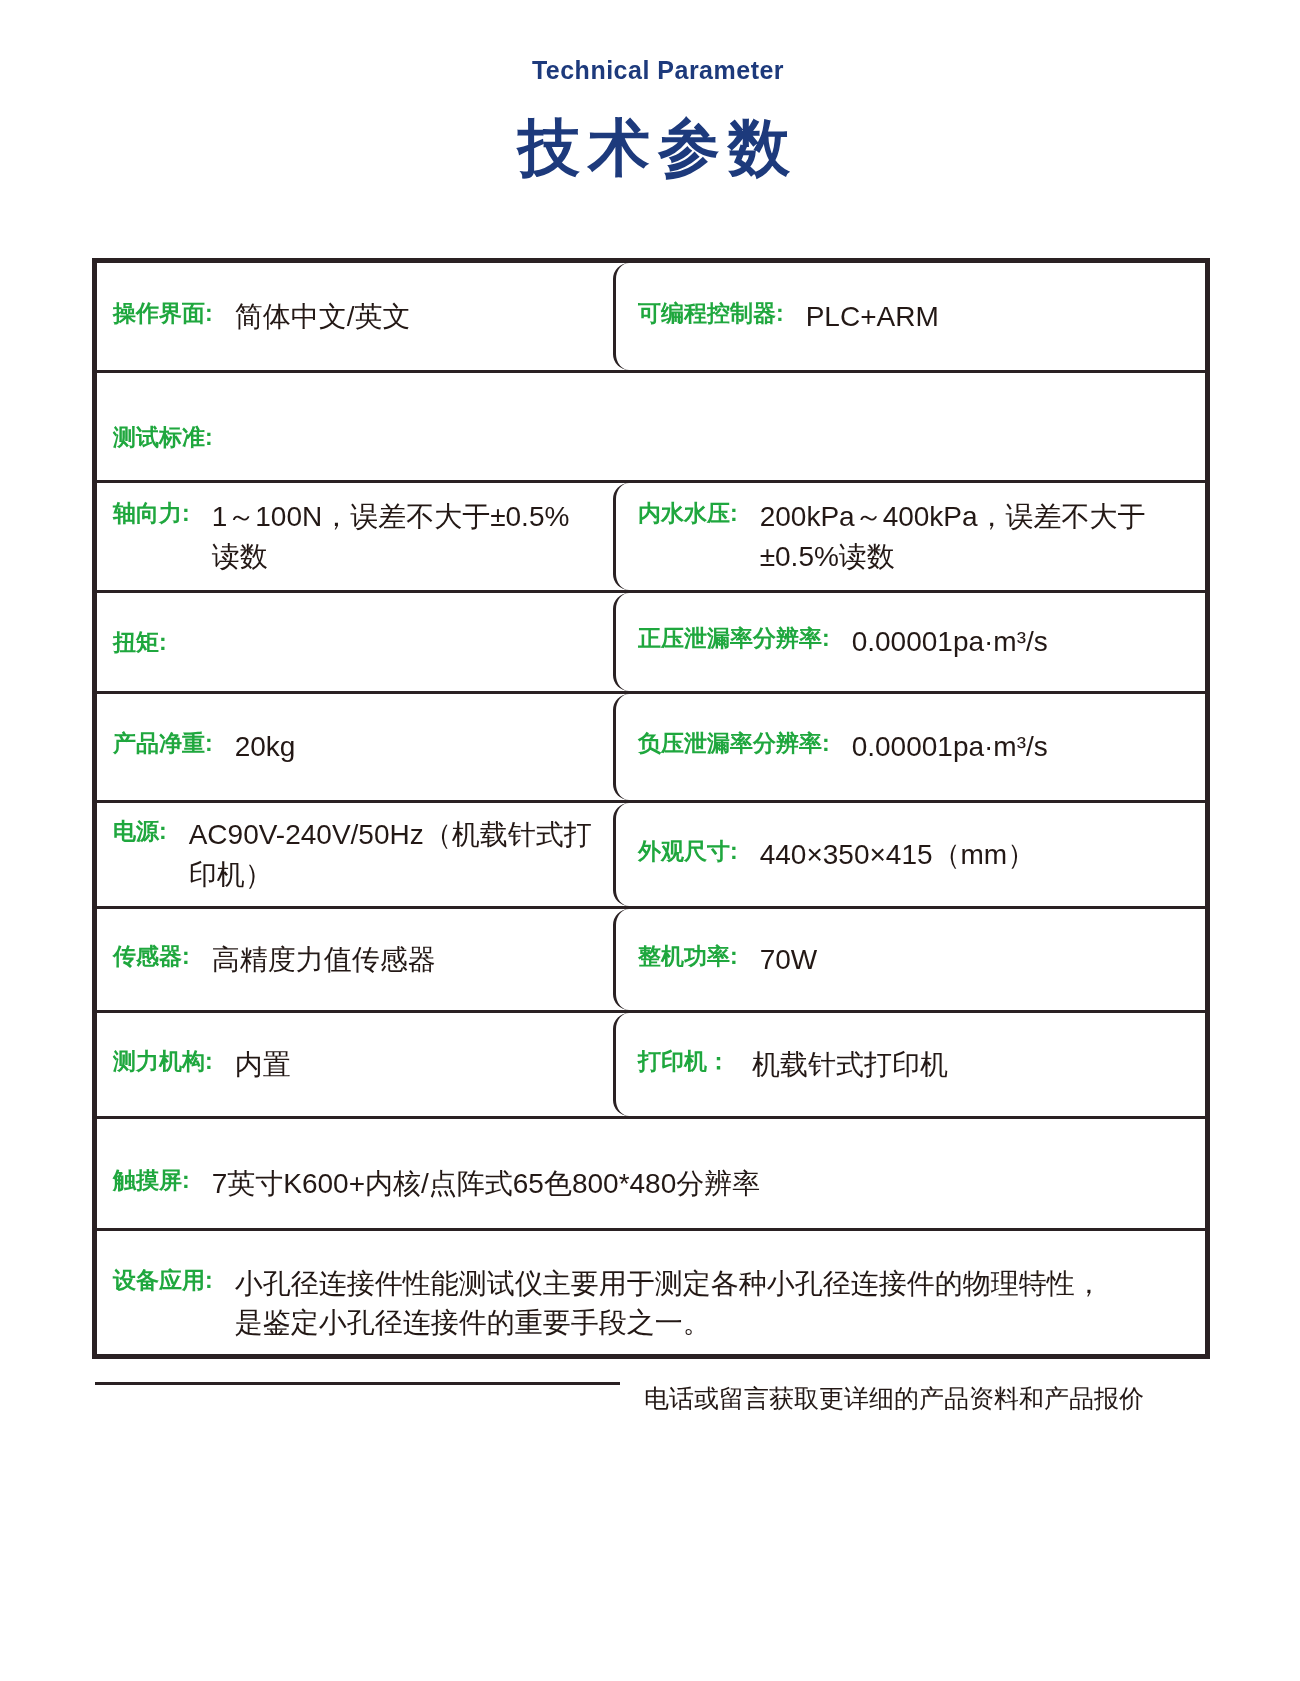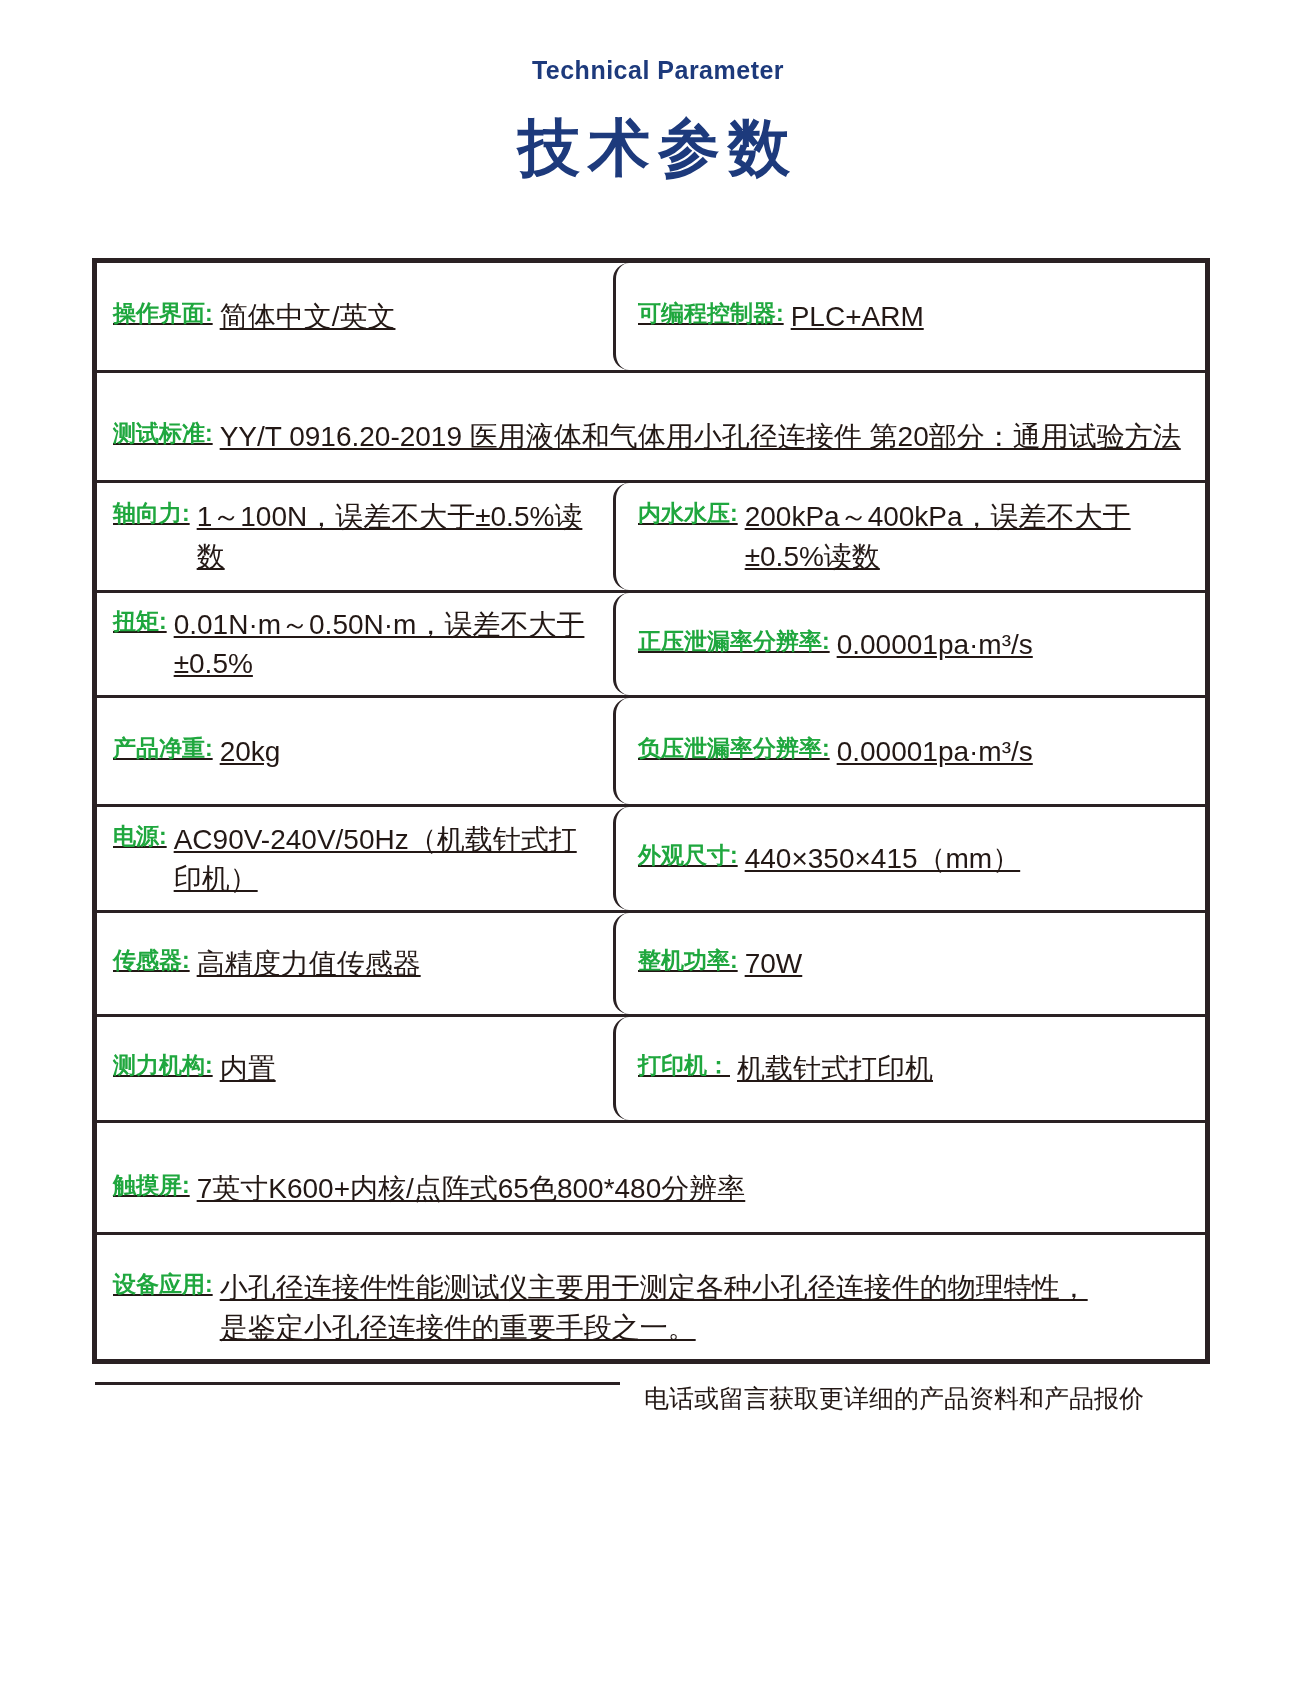--- a/index.html
+++ b/index.html
@@ -19,21 +19,21 @@
   .spec {
     position:absolute; left:92px; top:258px; width:1118px;
     border:5px solid #2a2123; box-sizing:border-box; background:#ffffff;
   }
   .row { display:flex; }
   .row + .row { border-top:3px solid #2a2123; }
   .cell { box-sizing:border-box; display:flex; align-items:center; padding:12px 18px 12px 16px; }
   .cell.left  { width:516px; flex:none; }
   .cell.right { flex:1; border-left:3px solid #2a2123; padding-left:22px;border-radius:16px; }
   .cell.full  { flex:1;margin-top:21px; }
-  .pair { display:flex; align-items:flex-start; gap:7px;text-decoration:underline; }
+  .pair { display:flex; align-items:flex-start; gap:22px; }
   .lbl { color:#1fa73e; font-weight:700; font-size:23px; white-space:nowrap; line-height:1.4; }
   .val { font-size:28px; color:#231815; line-height:1.4; }
   .val.max420 { max-width:420px; }
   .val.max880 { max-width:880px; }
 
   .r1{min-height:107px}.r2{min-height:107px}.r3{min-height:107px}.r4{min-height:98px}
   .r5{min-height:106px}.r6{min-height:103px}.r7{min-height:101px}.r8{min-height:103px}
   .r9{min-height:109px}.r10{min-height:92px}
 
   
@@ -65,21 +65,20 @@
           <span class="lbl">可编程控制器:</span>
           <span class="val">PLC+ARM</span>
         </div>
       </div>
     </div>
 
     <div class="row r2">
       <div class="cell full">
         <div class="pair">
           <span class="lbl">测试标准:</span>
-          <span class="val">YY/T 0916.20-2019 医用液体和气体用小孔径连接件 第20部分：通用试验方法</span>
         </div>
       </div>
     </div>
 
     <div class="row r3">
       <div class="cell left">
         <div class="pair">
           <span class="lbl">轴向力:</span>
           <span class="val">1～100N，误差不大于±0.5%读数</span>
         </div>
@@ -89,21 +88,20 @@
           <span class="lbl">内水水压:</span>
           <span class="val max420">200kPa～400kPa，误差不大于±0.5%读数</span>
         </div>
       </div>
     </div>
 
     <div class="row r4">
       <div class="cell left">
         <div class="pair">
           <span class="lbl">扭矩:</span>
-          <span class="val">0.01N·m～0.50N·m，误差不大于±0.5%</span>
         </div>
       </div>
       <div class="cell right">
         <div class="pair">
           <span class="lbl">正压泄漏率分辨率:</span>
           <span class="val">0.00001pa·m³/s</span>
         </div>
       </div>
     </div>
 

